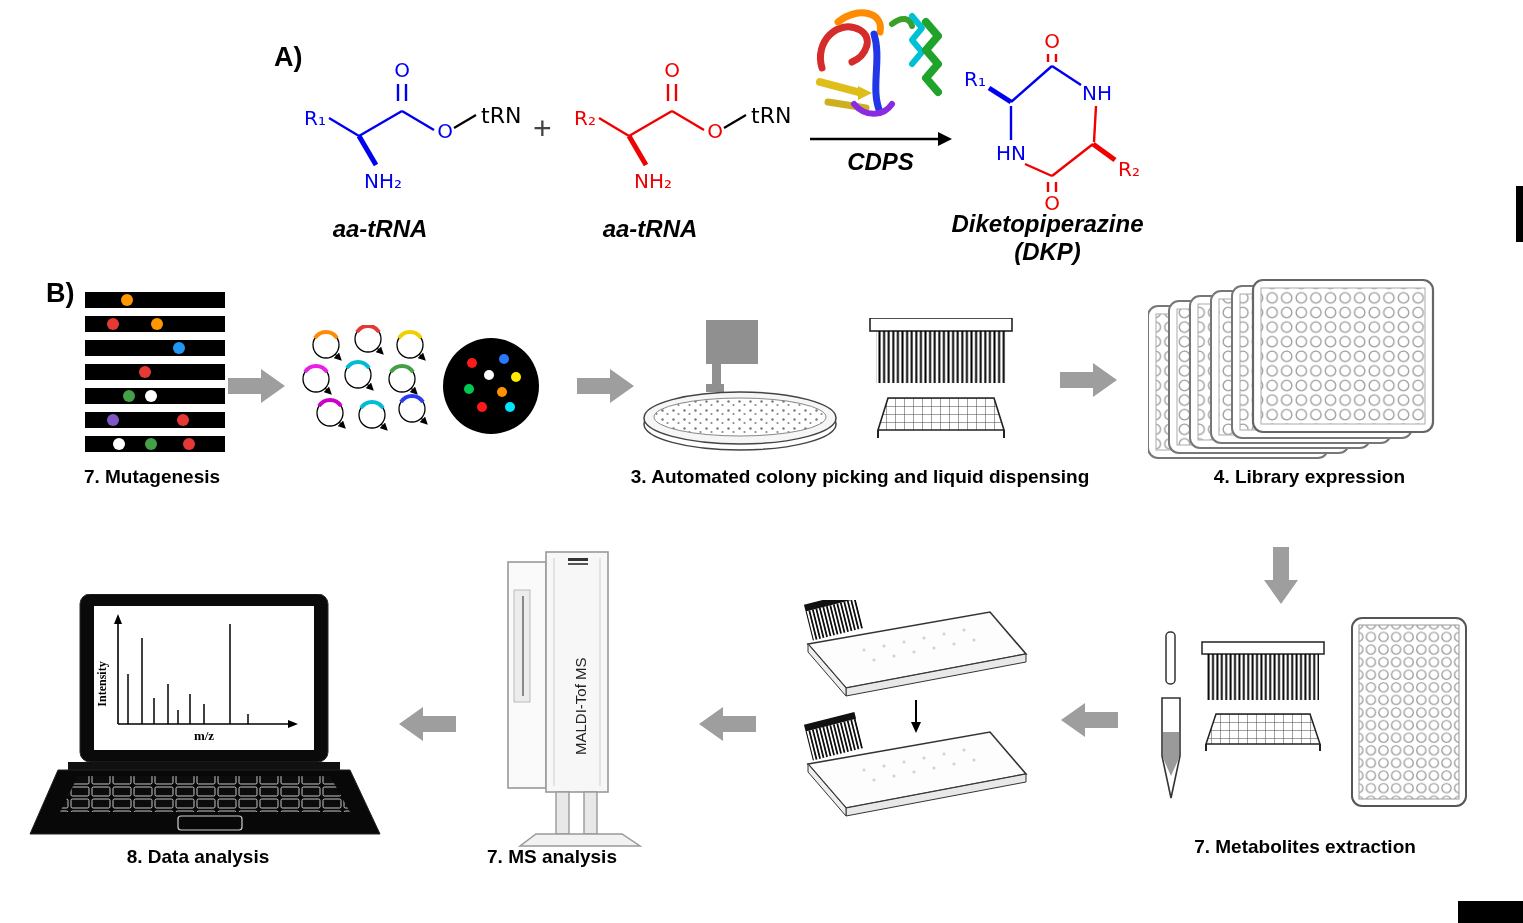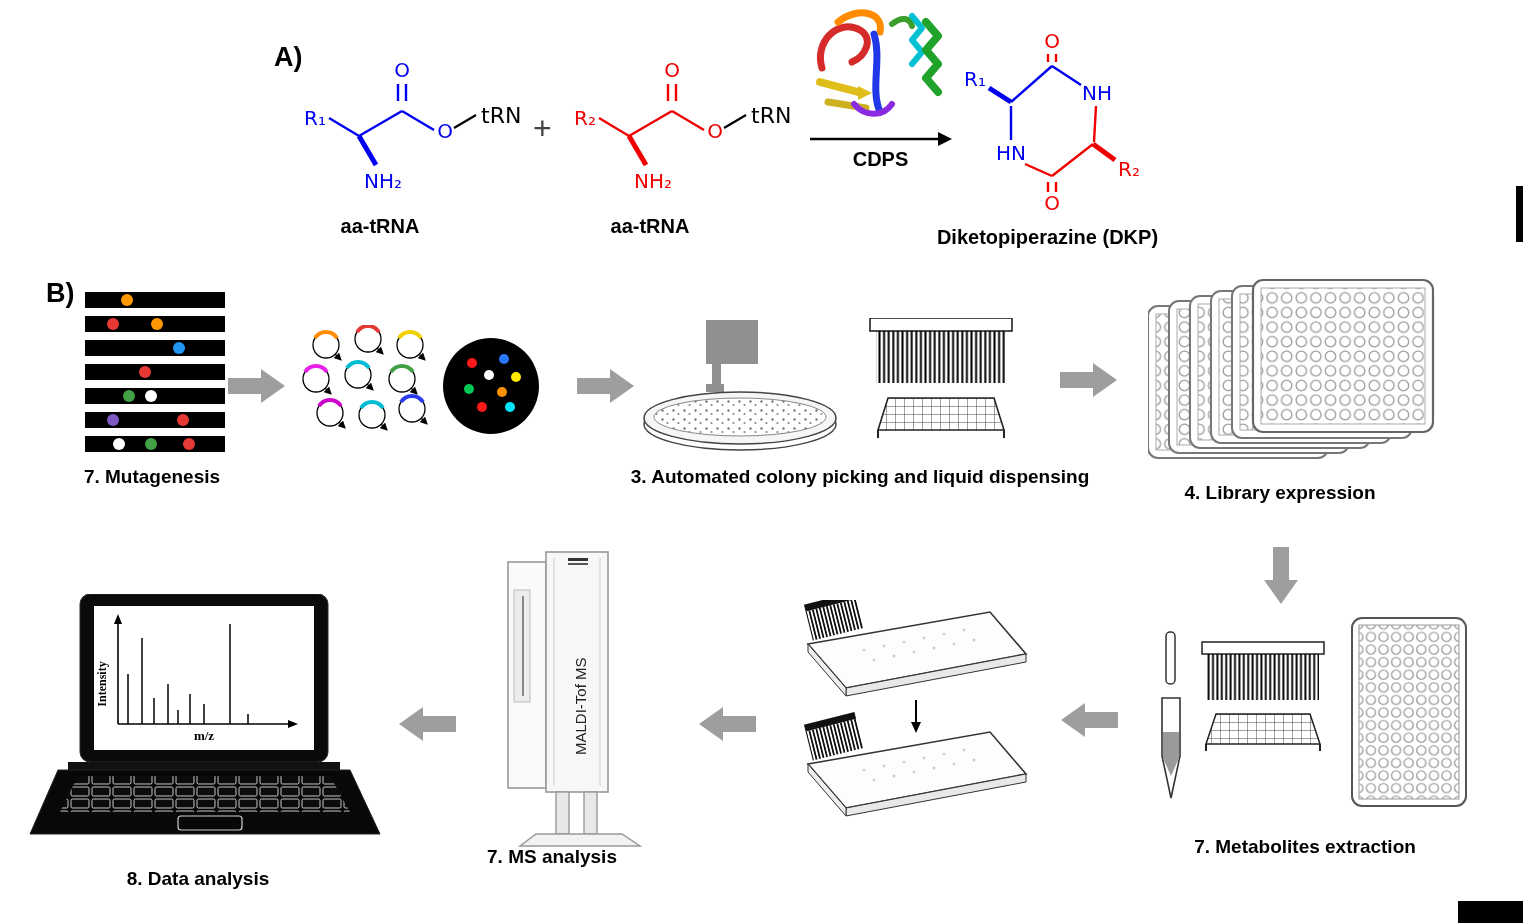--- a/index.html
+++ b/index.html
@@ -1,21 +1,21 @@
 <!DOCTYPE html>
 <html><head>
 <meta charset="utf-8">
 <style>
   * { margin:0; padding:0; box-sizing:border-box; }
   html,body { background:#fff; }
   #figure { position:relative; width:1523px; height:923px; background:#fff;
             font-family:"Liberation Sans","DejaVu Sans",sans-serif; color:#000; overflow:hidden; }
   .abs { position:absolute; }
   .panel-letter { font-size:27px; font-weight:700; }
-  .caption { font-weight:700; font-size:20px; text-align:center; }
+  .caption { font-weight:700; font-size:24px; text-align:center;font-style:italic; }
   .step-label { font-weight:700; font-size:19px; text-align:center; line-height:1.15; }
   .plus { font-size:32px; color:#444; }
   .chem { font-family:"DejaVu Sans",sans-serif; font-size:20px; font-weight:400; }
   .chem-big { font-family:"DejaVu Sans",sans-serif; font-size:22px; }
   .serifb { font-family:"Liberation Serif",serif; font-weight:700; }
   svg { display:block; }
   .mark { background:#000; }
 </style>
 </head>
 <body>
@@ -101,21 +101,21 @@
     <text x="107" y="20" class="chem" fill="#f00000" text-anchor="middle">O</text>
     <text x="152" y="72" class="chem" fill="#0000f0" text-anchor="middle">NH</text>
     <text x="184" y="148" class="chem" fill="#f00000" text-anchor="middle">R₂</text>
     <text x="107" y="182" class="chem" fill="#f00000" text-anchor="middle">O</text>
     <text x="66" y="132" class="chem" fill="#0000f0" text-anchor="middle">HN</text>
     <text x="30" y="58" class="chem" fill="#0000f0" text-anchor="middle">R₁</text>
   </svg>
 
   <div class="abs caption" style="left:300px;top:215px;width:160px;">aa-tRNA</div>
   <div class="abs caption" style="left:570px;top:215px;width:160px;">aa-tRNA</div>
-  <div class="abs caption" style="left:920px;top:226px;width:255px;">Diketopiperazine (DKP)</div>
+  <div class="abs caption" style="left:920px;top:210px;width:255px;">Diketopiperazine (DKP)</div>
 
   <div class="abs panel-letter" style="left:46px;top:278px;">B)</div>
 
   <svg class="abs" style="left:85px;top:292px;" width="142" height="170" viewBox="0 0 142 170">
     <g fill="#000">
       <rect x="0" y="0" width="140" height="16"></rect>
         <rect x="0" y="24" width="140" height="16"></rect>
       <rect x="0" y="48" width="140" height="16"></rect>
         <rect x="0" y="72" width="140" height="16"></rect>
       <rect x="0" y="96" width="140" height="16"></rect>
@@ -405,21 +405,21 @@
       <text x="110" y="134" text-anchor="middle" class="serifb" font-size="13" fill="#000">m/z</text>
     </g>
     <rect x="40" y="168" width="272" height="8" fill="#111"></rect>
     <polygon points="30,176 322,176 352,240 2,240" fill="#080808" stroke="#222"></polygon>
     <polygon points="50,182 302,182 322,218 32,218" fill="url(#keysA)"></polygon>
     <rect x="150" y="222" width="64" height="14" rx="3" fill="none" stroke="#cfcfcf" stroke-width="1.2"></rect>
   </svg>
 
   <div class="abs step-label" style="left:62px;top:466px;width:180px;">7. Mutagenesis</div>
   <div class="abs step-label" style="left:605px;top:466px;width:510px;text-align:center;">3. Automated colony picking and liquid dispensing</div>
-  <div class="abs step-label" style="left:1155px;top:482px;width:250px;">4. Library expression</div>
+  <div class="abs step-label" style="left:1155px;top:466px;width:250px;text-align:right;">4. Library expression</div>
   <div class="abs step-label" style="left:1160px;top:836px;width:290px;">7. Metabolites extraction</div>
   <div class="abs step-label" style="left:468px;top:846px;width:168px;text-align:center;">7. MS analysis</div>
-  <div class="abs step-label" style="left:98px;top:846px;width:200px;margin-top:22px;">8. Data analysis</div>
+  <div class="abs step-label" style="left:98px;top:846px;width:200px;">8. Data analysis</div>
 
   <div class="abs mark" style="left:1516px;top:186px;width:7px;height:56px;"></div>
   <div class="abs mark" style="left:1458px;top:901px;width:65px;height:22px;"></div>
 
 </div>
 
 </body></html>

